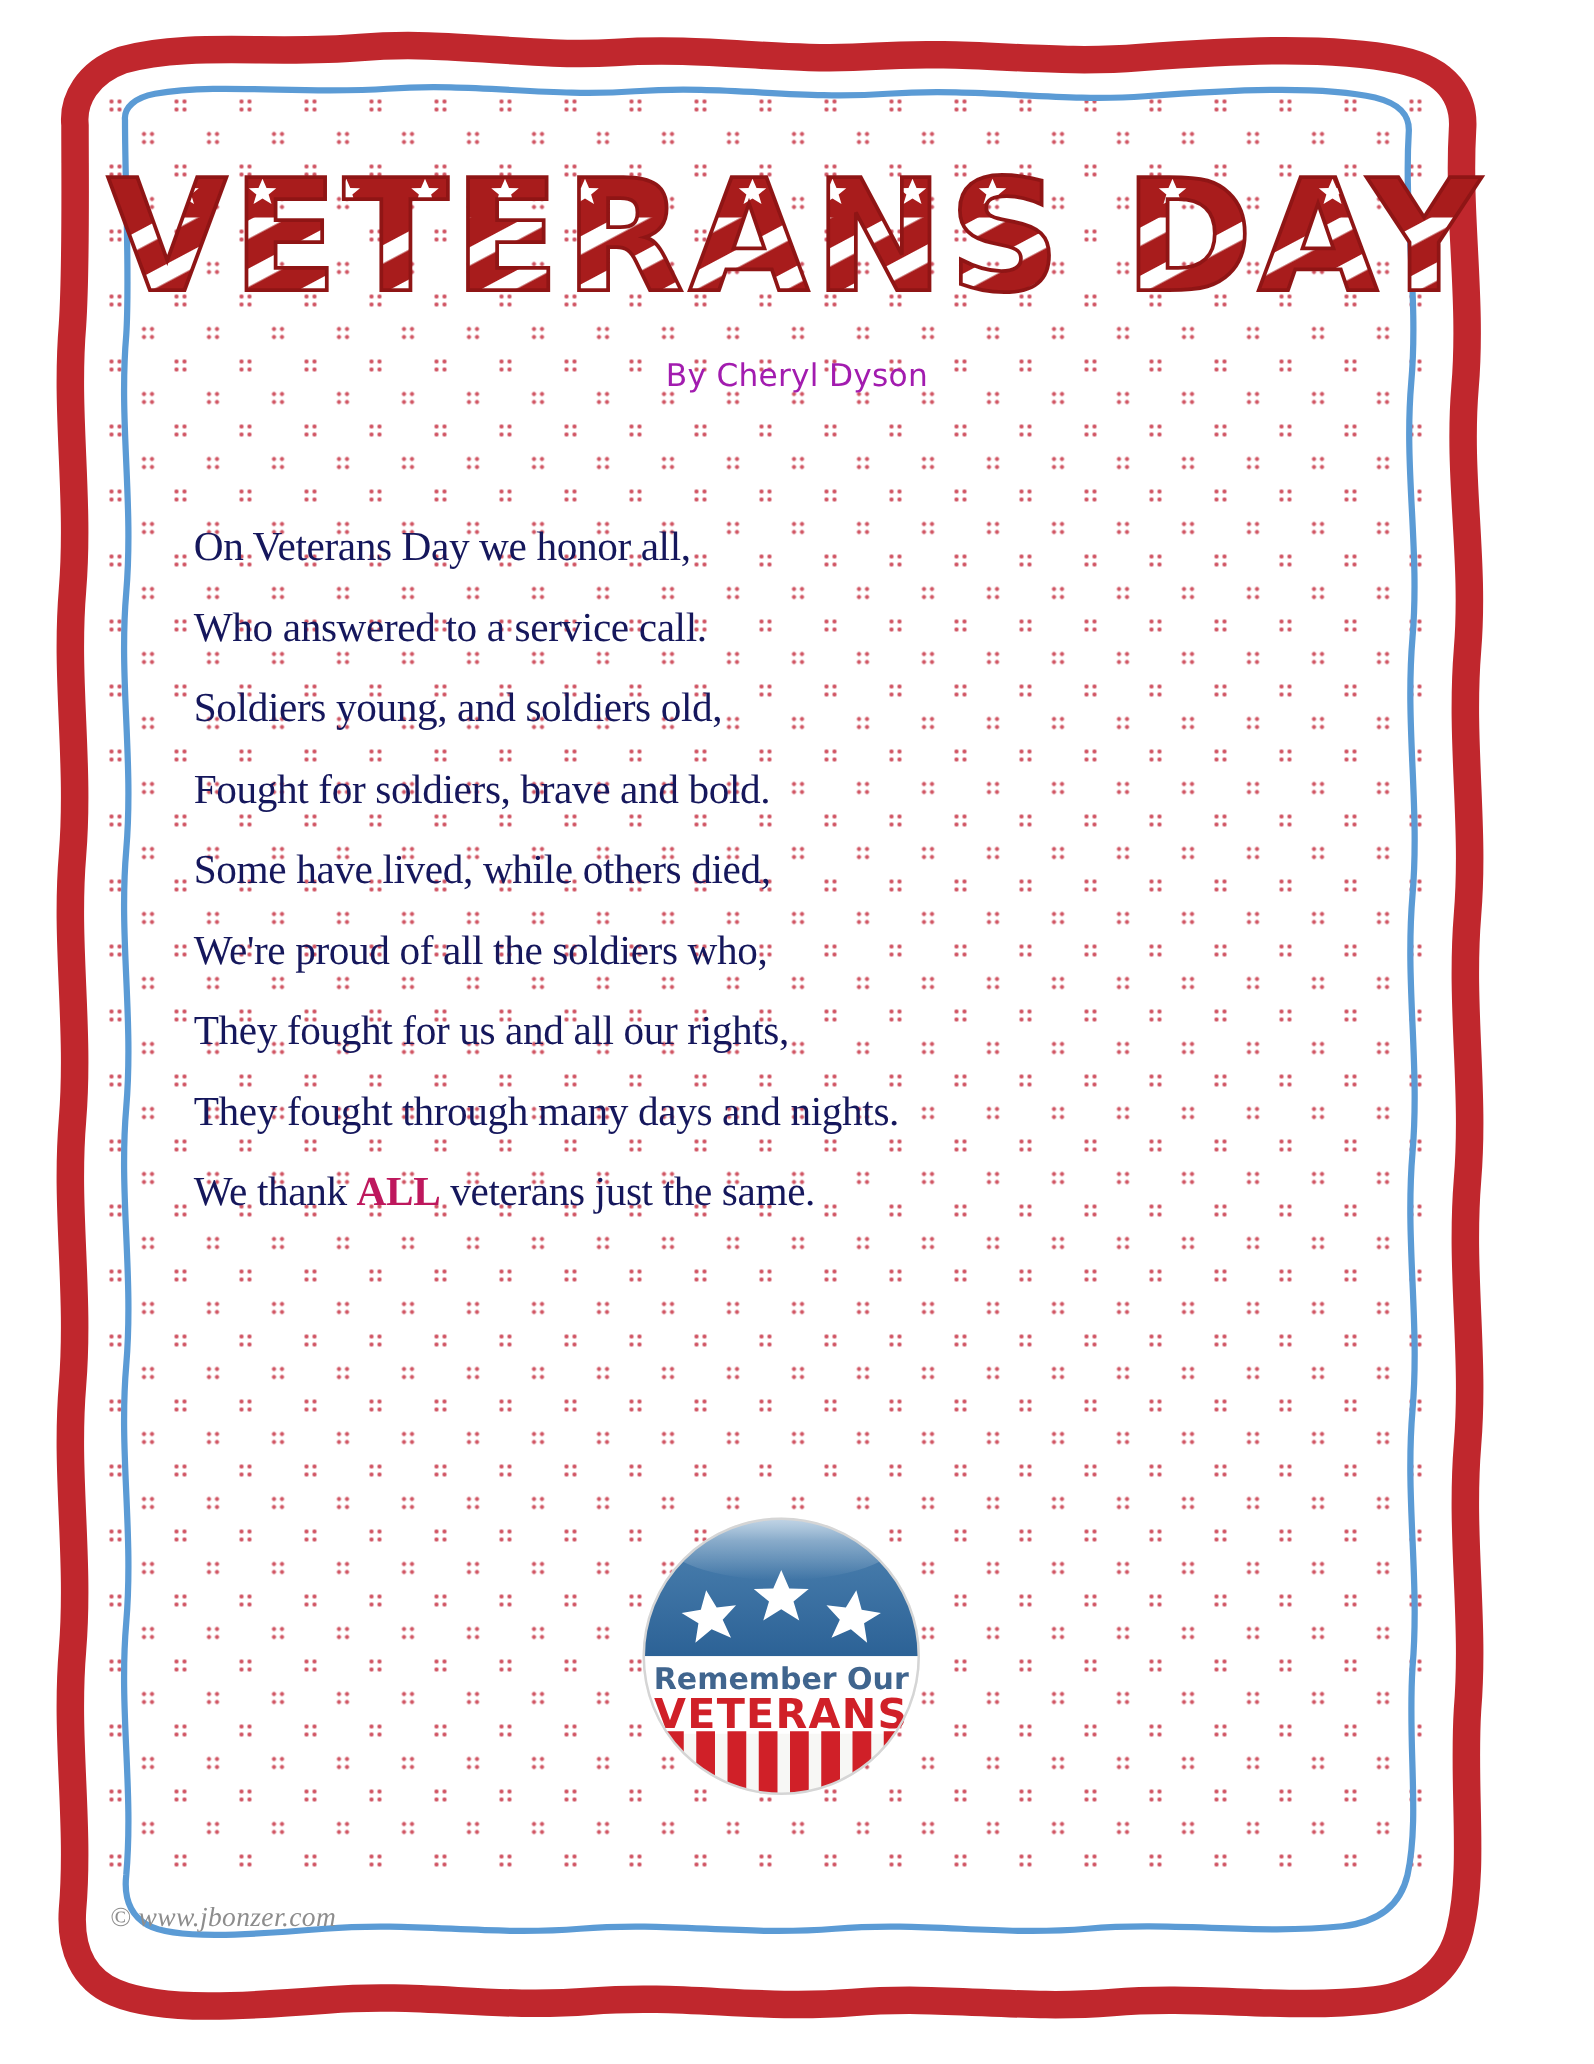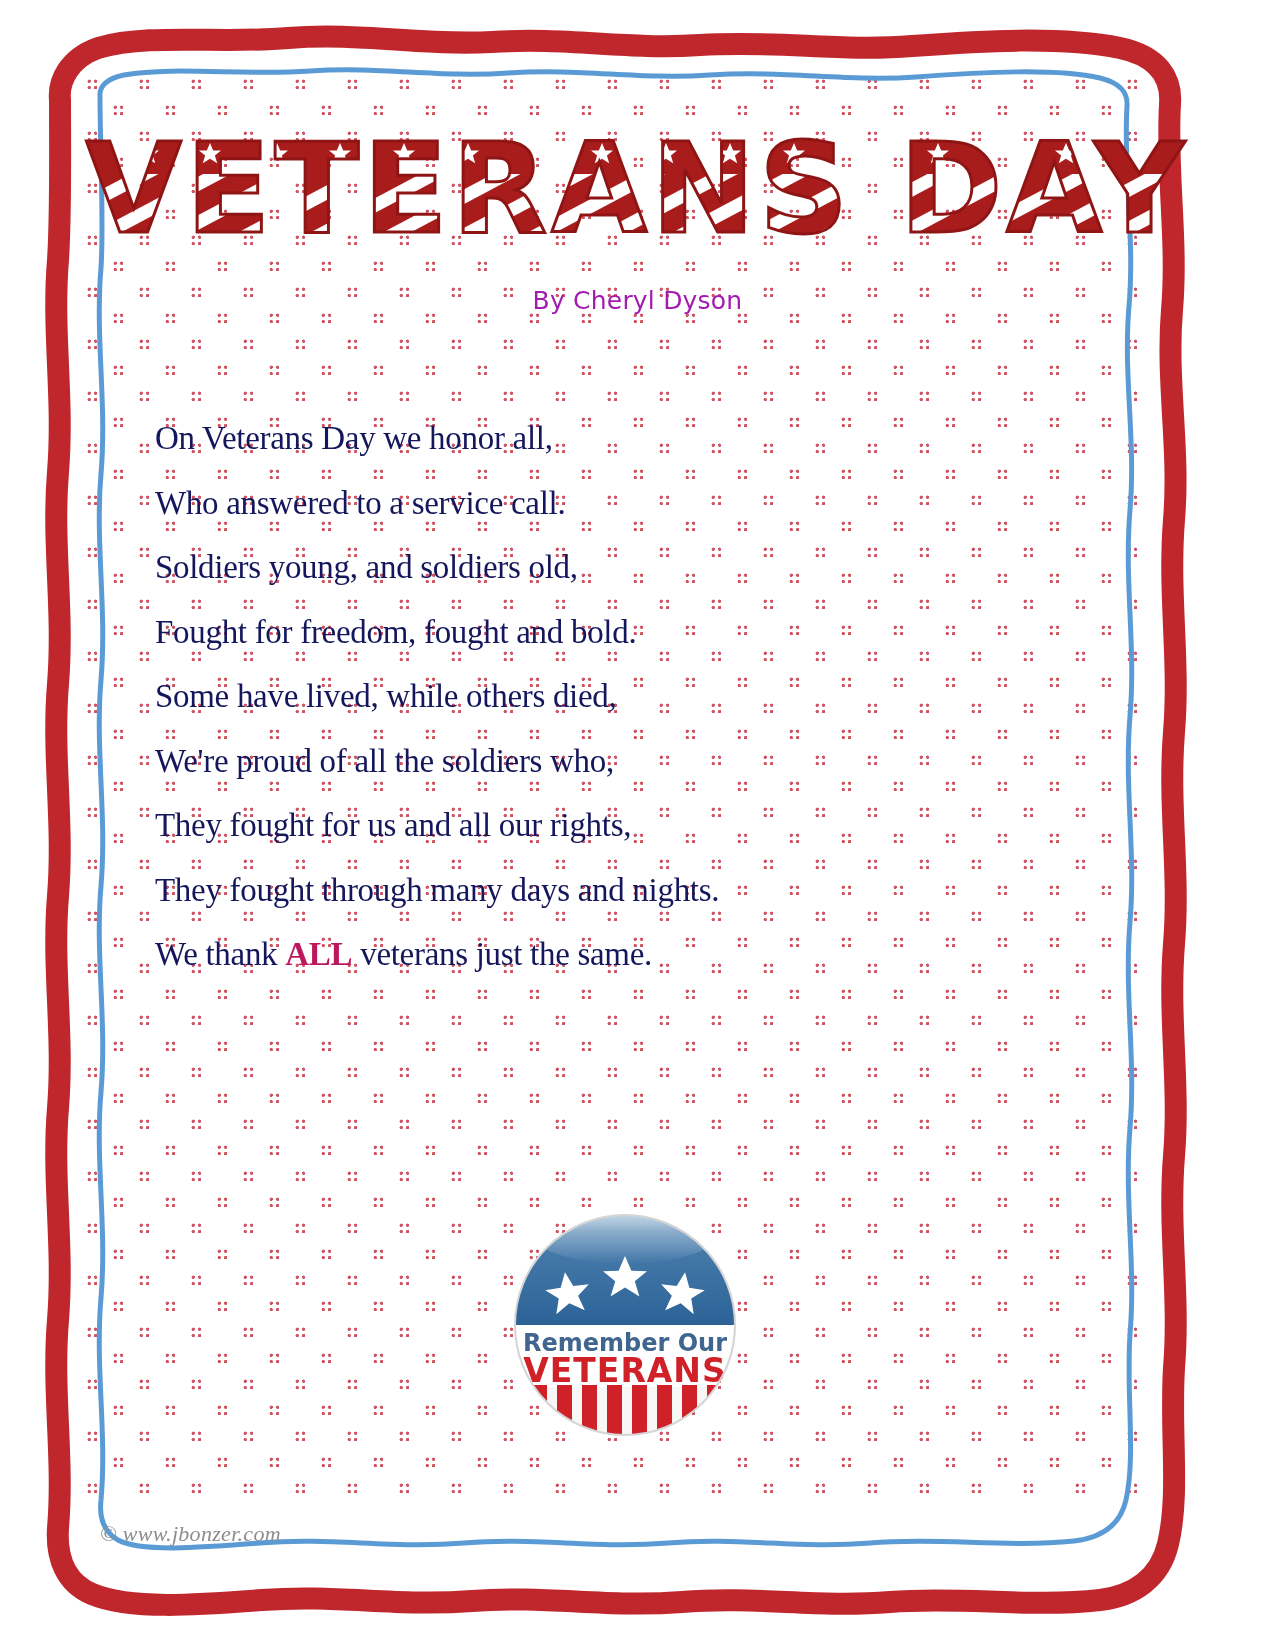--- a/index.html
+++ b/index.html
@@ -113,21 +113,21 @@
     position: absolute;
     left: 512px;
     top: 1212px;
     width: 226px;
     height: 226px;
   }
 
   
   #copyright {
     position: absolute;
-    left: 100px;
+    left: 88px;
     top: 1521px;
     font-family: "Liberation Serif", serif;
     font-style: italic;
     font-size: 22px;
     color: #8d8d8d;
     letter-spacing: 0.3px;
   }
 </style>
 </head>
 <body>
@@ -248,21 +248,21 @@
       </svg>
 
     </div>
 
     <div id="byline">By Cheryl Dyson</div>
 
     <div id="poem">
       <div class="poem-line">On Veterans Day we honor all,</div>
       <div class="poem-line">Who answered to a service call.</div>
       <div class="poem-line">Soldiers young, and soldiers old,</div>
-      <div class="poem-line">Fought for freedom, fought and bold.</div>
+      <div class="poem-line">Fought for soldiers, brave and bold.</div>
       <div class="poem-line">Some have lived, while others died,</div>
       <div class="poem-line">We're proud of all the soldiers who,</div>
       <div class="poem-line">They fought for us and all our rights,</div>
       <div class="poem-line">They fought through many days and nights.</div>
       <div class="poem-line"><span>We thank </span><span class="hl">ALL</span><span> veterans just the same.</span></div>
     </div>
 
     <svg id="badge" viewBox="0 0 226 226">
       <defs>
         <clipPath id="badge-clip">

